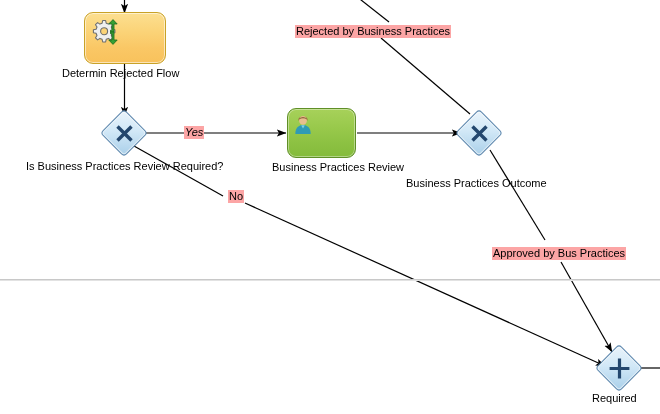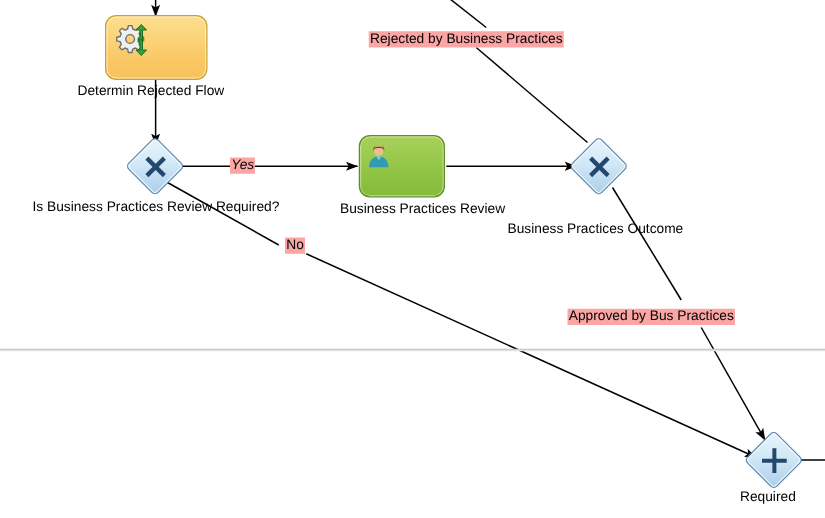--- a/index.html
+++ b/index.html
@@ -202,15 +202,15 @@
     </svg>
   </div>
   <div class="node-label" style="left:592px; top:392px;">Required</div>
 
   <div class="edge-label" style="left:184px; top:126px;font-style:italic;">Yes</div>
 
   <div class="edge-label" style="left:228px; top:190px;">No</div>
 
   <div class="edge-label" style="left:295px; top:25px;">Rejected by Business Practices</div>
 
-  <div class="edge-label" style="left:454px; top:247px;">Approved by Bus Practices</div>
+  <div class="edge-label" style="left:492px; top:247px;">Approved by Bus Practices</div>
 
 </div>
 
 </body></html>

